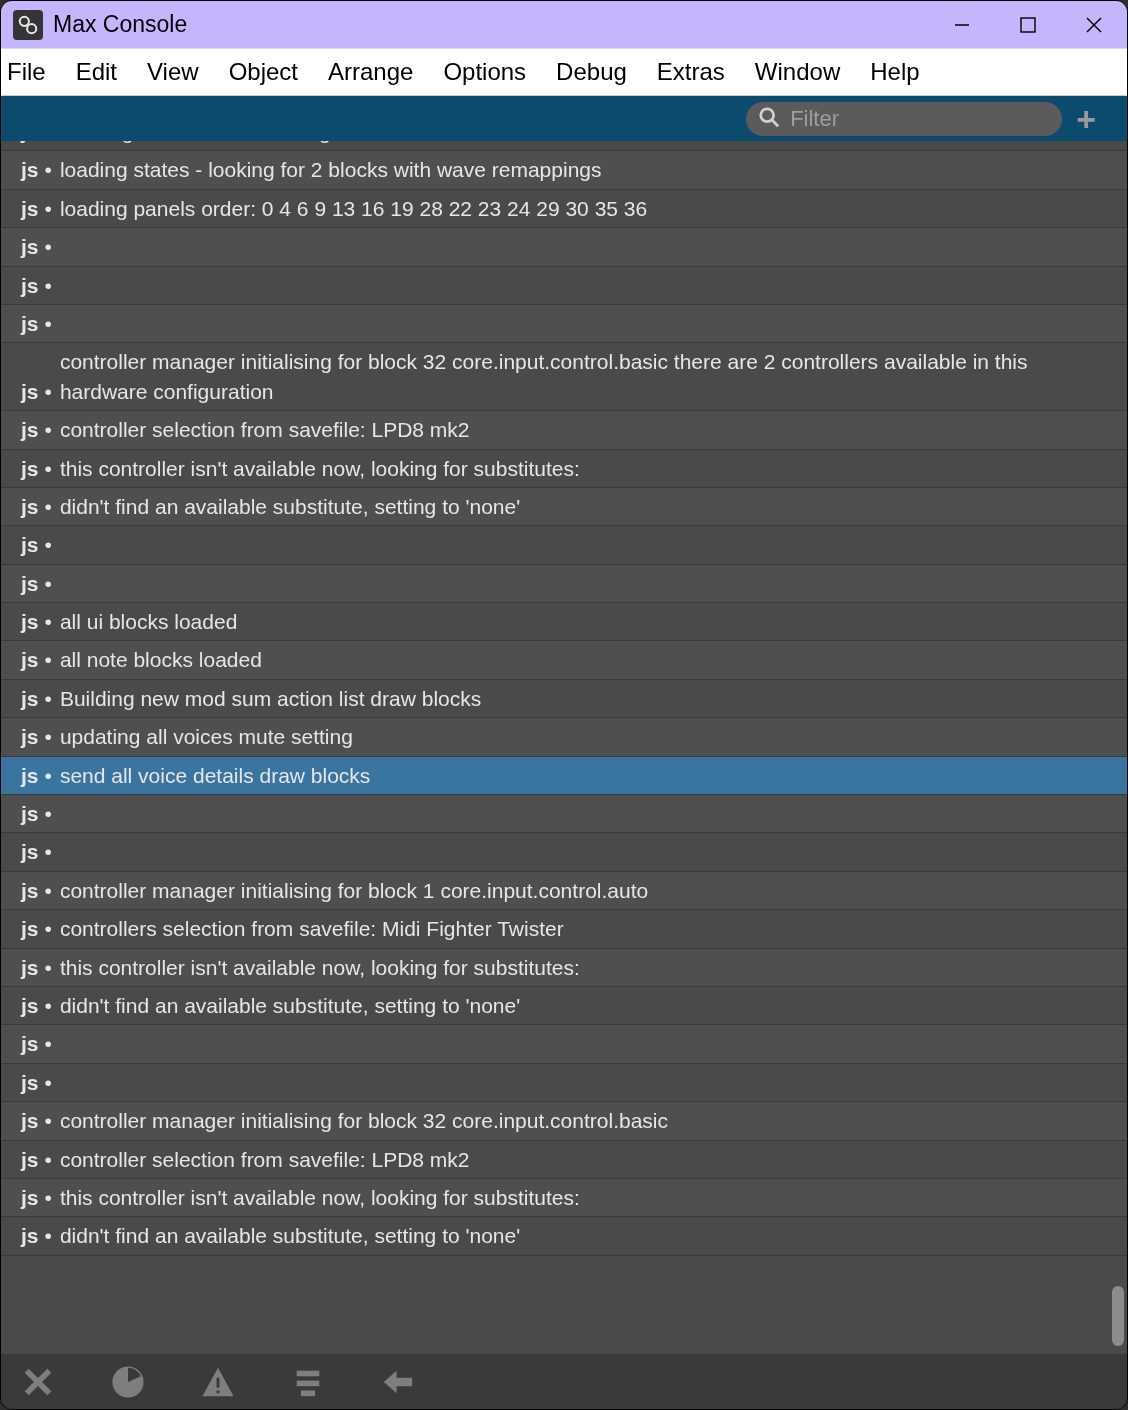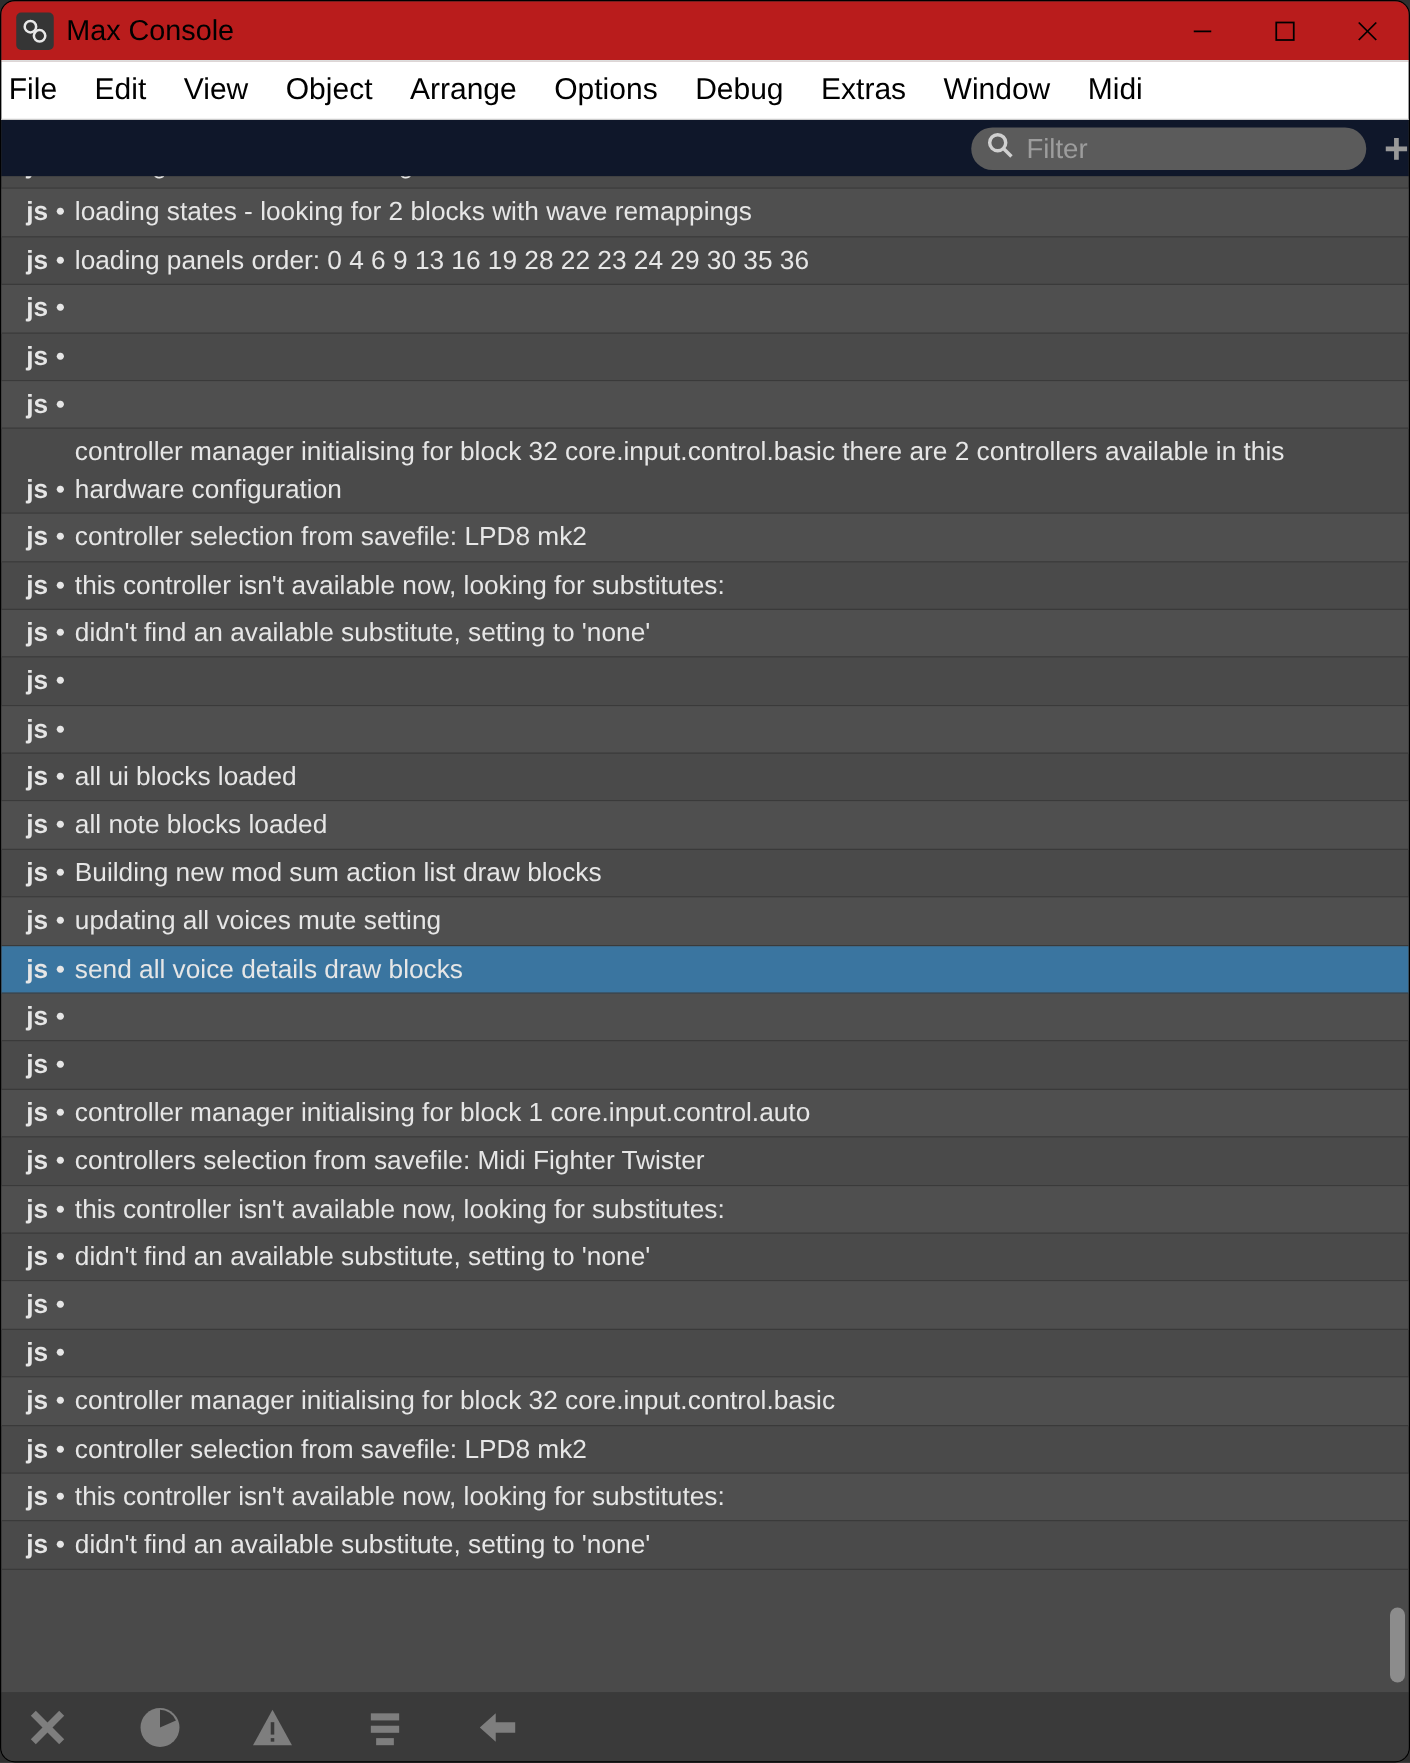--- a/index.html
+++ b/index.html
@@ -14,21 +14,21 @@
     height: 1410px;
     overflow: hidden;
     border-radius: 12px;
     border: 1px solid #000;
     position: relative;
   }
 
   
   .titlebar {
     height: 48px;
-    background: #b91c1c;
+    background: #c4b5fd;
     display: flex;
     align-items: center;
     padding: 0 0 0 12px;
     border-bottom: 1px solid #ddd;
   }
   .app-icon {
     width: 30px;
     height: 30px;
     background: #353535;
     border-radius: 4px;
@@ -68,25 +68,25 @@
     border-bottom: 1px solid #ccc;
   }
   .menu-item {
     font-size: 24px;
     color: #000;
   }
 
   
   .filterbar {
     height: 45px;
-    background: #0f172a;
+    background: #0c4a6e;
     display: flex;
     align-items: center;
     justify-content: flex-end;
-    padding: 0 0;
+    padding: 0 31px;
     gap: 14px;
   }
   .filter-wrap {
     background: #5b5b5b;
     border-radius: 18px;
     height: 34px;
     width: 316px;
     display: flex;
     align-items: center;
     padding: 0 12px;
@@ -211,21 +211,21 @@
 <div class="menubar">
   <div class="menu-item">File</div>
   <div class="menu-item">Edit</div>
   <div class="menu-item">View</div>
   <div class="menu-item">Object</div>
   <div class="menu-item">Arrange</div>
   <div class="menu-item">Options</div>
   <div class="menu-item">Debug</div>
   <div class="menu-item">Extras</div>
   <div class="menu-item">Window</div>
-  <div class="menu-item">Midi</div>
+  <div class="menu-item">Help</div>
 </div>
 
 <div class="filterbar">
   <div class="filter-wrap">
     <span>
       <svg viewBox="0 0 24 24" fill="none" stroke="#d0d0d0" stroke-width="3">
           <circle cx="10" cy="10" r="7"></circle>
           <line x1="15" y1="15" x2="22" y2="22"></line>
         </svg>
     </span>

